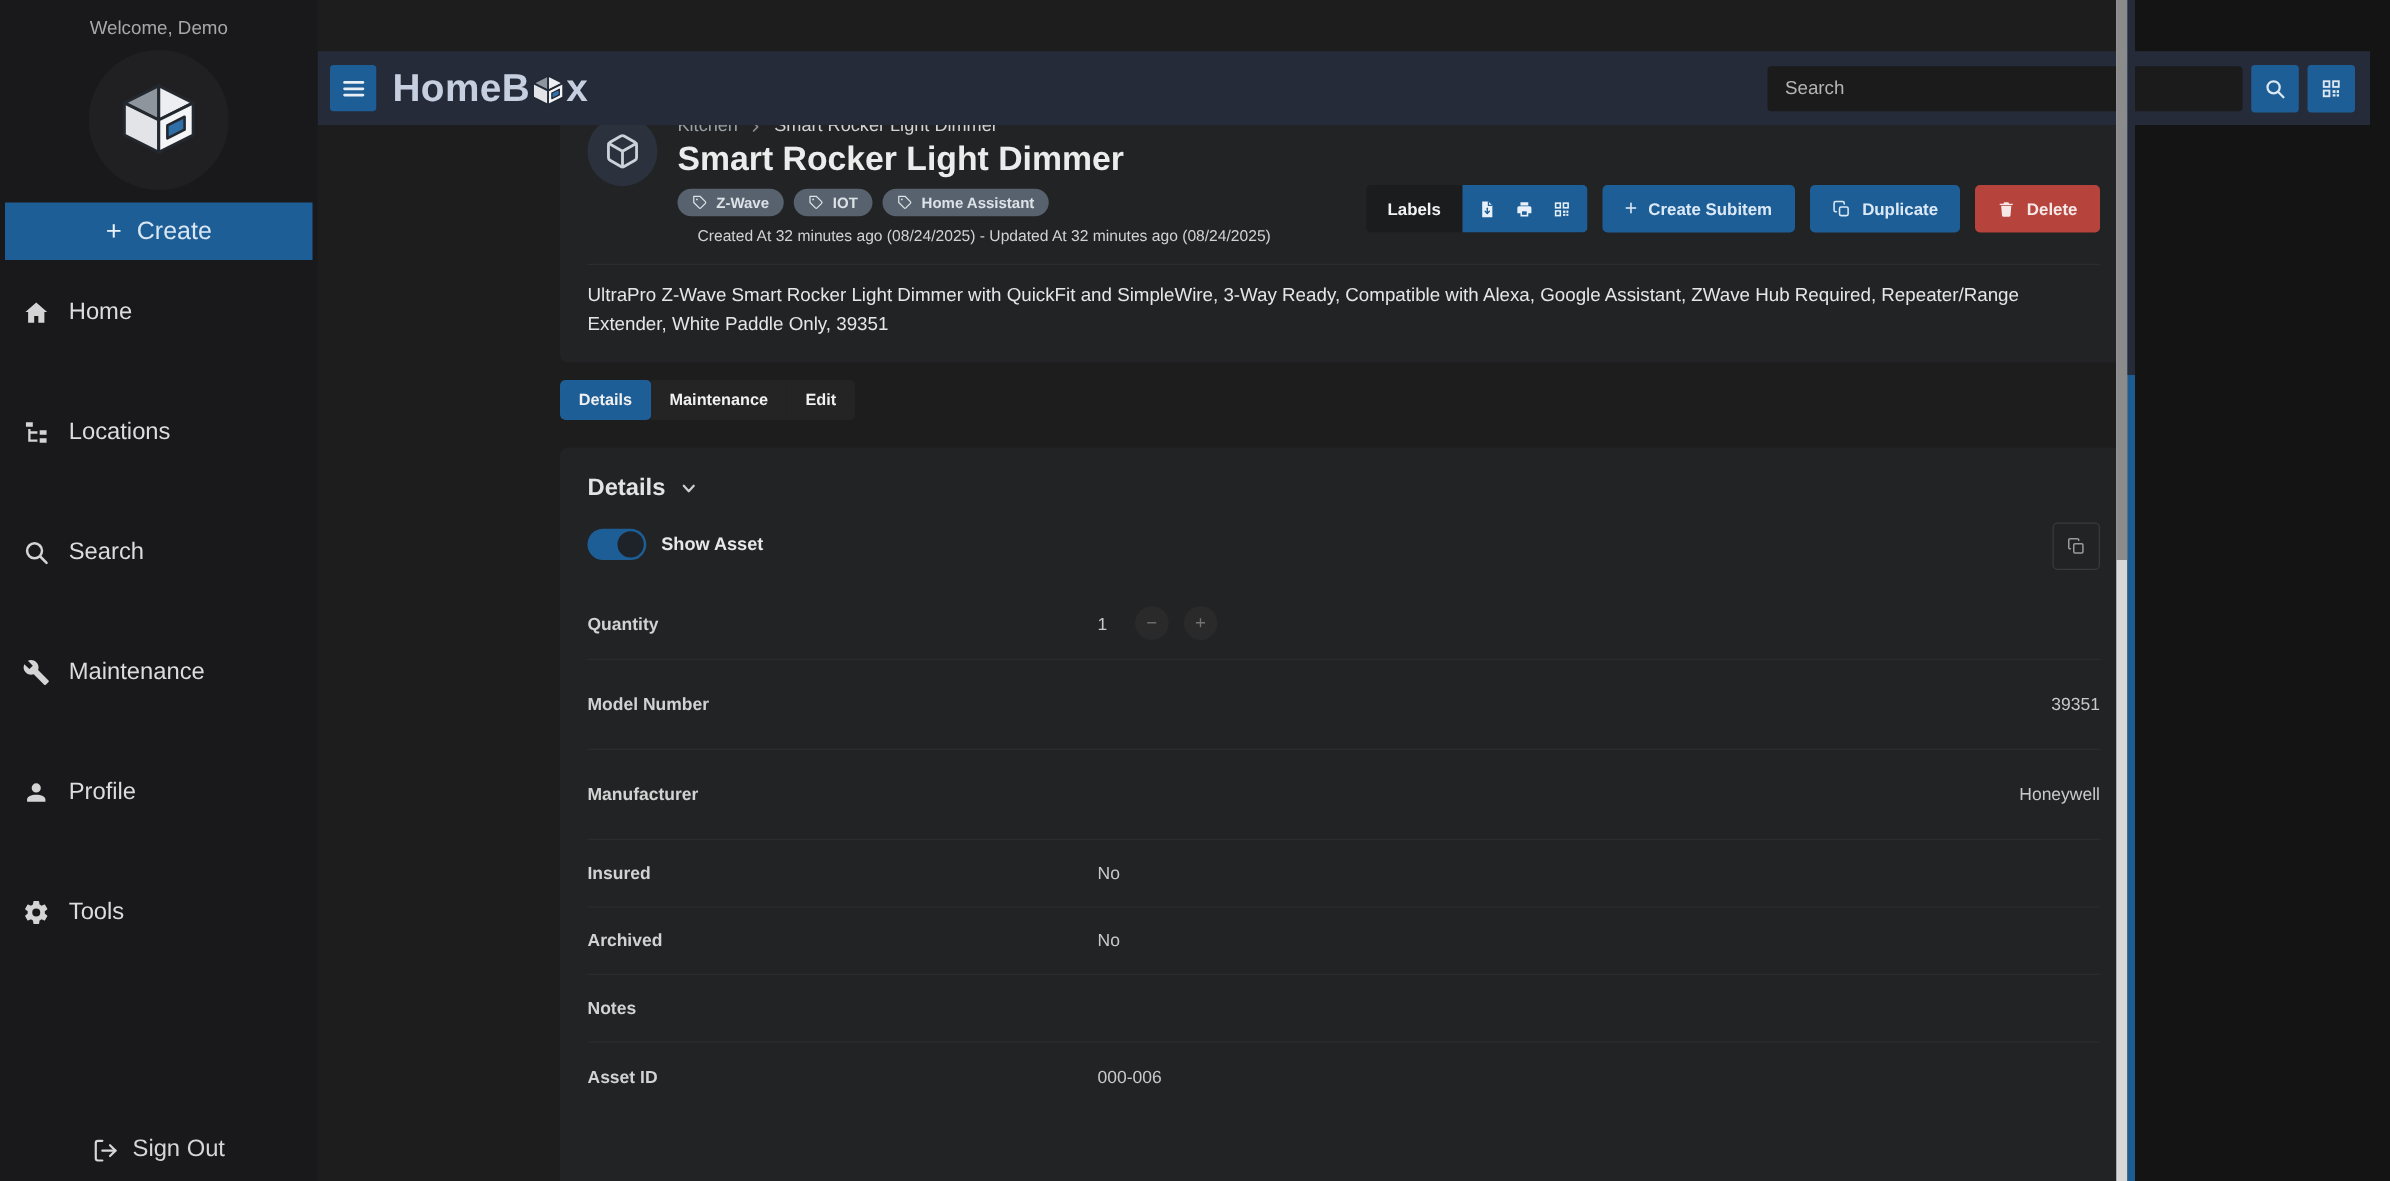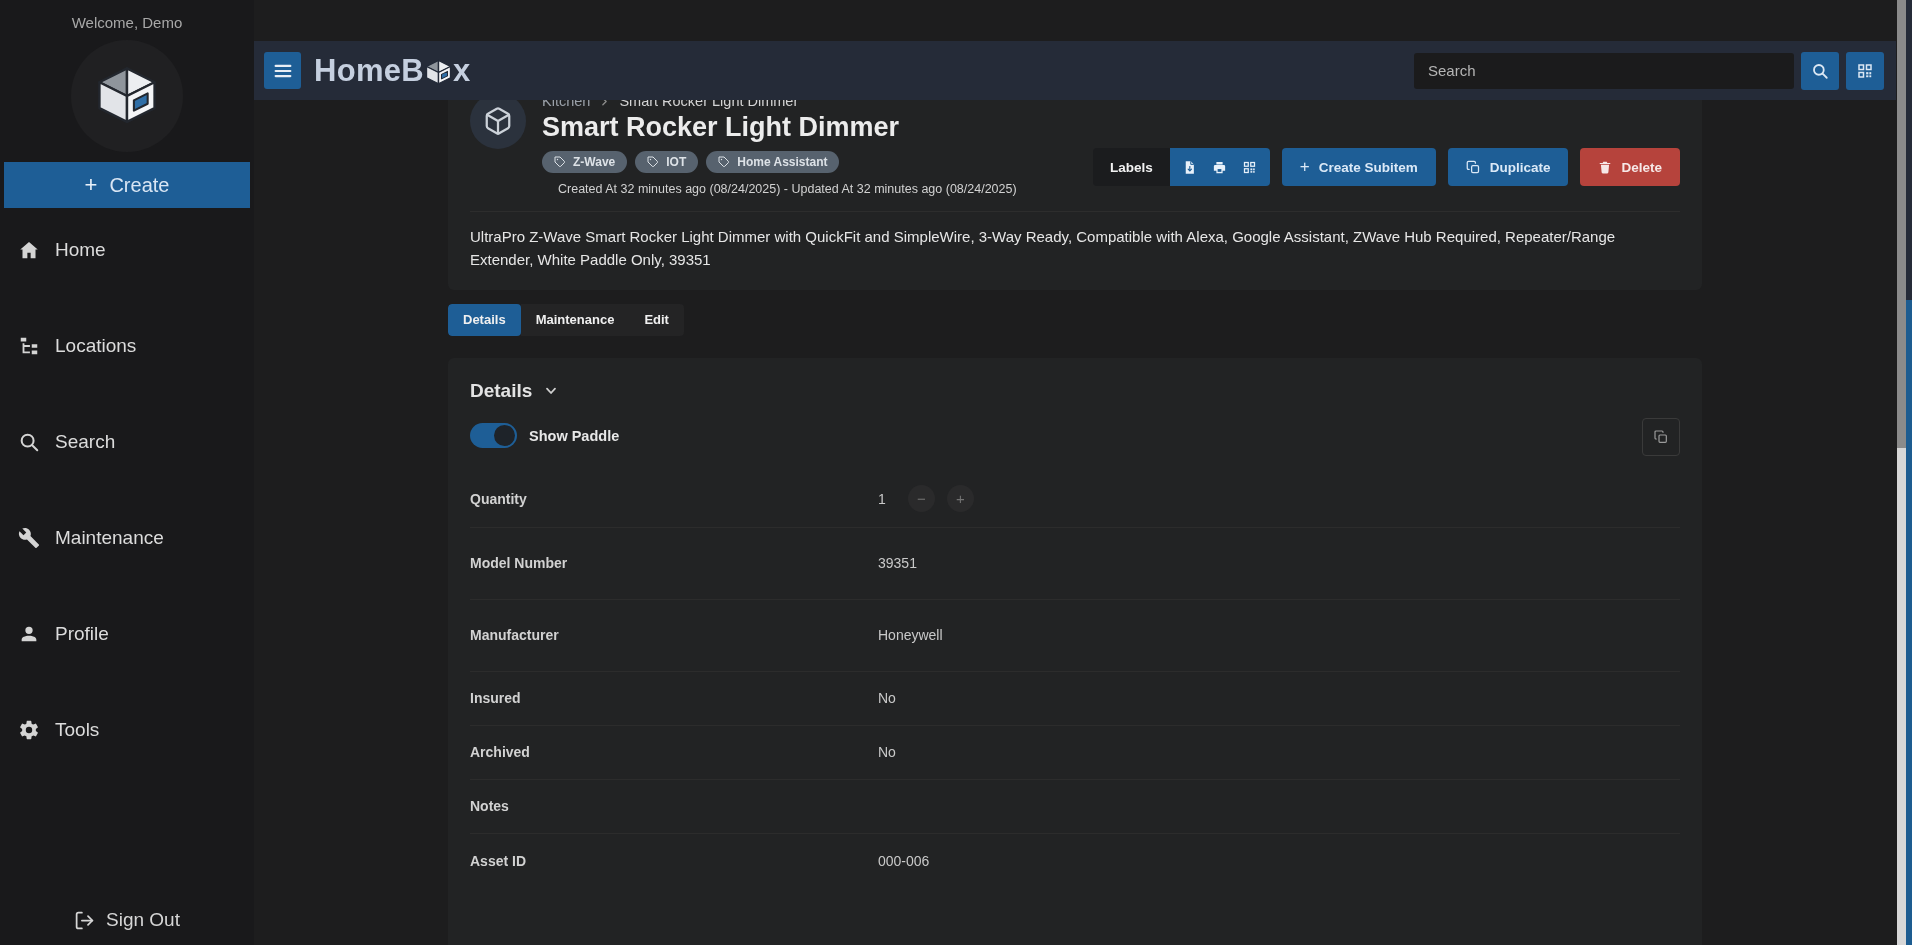--- a/index.html
+++ b/index.html
@@ -1,18 +1,18 @@
 <!DOCTYPE html>
 <html style="--primary: #1e5e96; --danger: #b6433c; --navbar: #252b38; --page-bg: #1d1d1e; --card-bg: #222324; --sidebar-bg: #19191b; --tag-bg: #57626e;"><head>
 <meta charset="utf-8">
 <style>
   * { margin:0; padding:0; box-sizing:border-box; }
   html,body { width:1912px; height:945px; overflow:hidden; background:#141414;
     font-family:"Liberation Sans", sans-serif; }
-  .app { position:relative; width:1912px; height:945px; background:var(--page-bg,#1d1d1e); }
+  .app { position:relative; width:1708px; height:945px; background:var(--page-bg,#1d1d1e); }
 
   
   .sidebar { position:absolute; left:0; top:0; width:254px; height:945px;
     background:var(--sidebar-bg,#19191b); display:flex; flex-direction:column; align-items:center;
     padding-top:12px; z-index:5; }
   .welcome { color:#a8a8a8; font-size:15px; line-height:22px; }
   .logo-wrap { width:112px; height:112px; border-radius:50%; background:#202022;
     display:grid; place-items:center; margin:6px auto 10px; }
   .create-btn { width:246px; height:46px; background:var(--primary,#1e5e96); color:#d9e6f4;
     font-size:20px; display:flex; align-items:center; justify-content:center; gap:12px;
@@ -94,21 +94,21 @@
   .toggle-label { font-size:14.5px; font-weight:700; color:#e8e8e8; }
   .copy-btn { position:absolute; right:22px; top:60px; width:38px; height:38px;
     background:transparent; border:1px solid #3a3a3a; border-radius:4px; color:#9b9b9b;
     display:grid; place-items:center; cursor:pointer; }
 
   .detail-table { margin-top:20px; }
   .t-row { display:flex; align-items:center; min-height:54px; border-bottom:1px solid #2c2c2c; }
   .t-row:last-child { border-bottom:none; }
   .t-row.type-quantity { min-height:57px; }
   .t-row.type-text { min-height:56px; }
-  .t-row.type-textbox { min-height:72px; }
+  .t-row.type-textbox { min-height:72px;justify-content:space-between; }
   .t-label { flex:0 0 408px; font-size:14px; font-weight:700; color:#d2d2d2; }
   .t-value { font-size:14px; color:#c9c9c9; }
   .stepper { display:flex; align-items:center; margin-left:22px; gap:12px; }
   .step-btn { width:27px; height:27px; border-radius:50%; background:#2a2a2b; border:none;
     color:#737373; font-size:15px; display:grid; place-items:center; cursor:pointer; }
 
   
   .scroll-track { position:absolute; right:6px; top:0; width:9px; height:945px; background:#d7d7d7; z-index:9; }
   .scroll-thumb { width:100%; height:448px; background:#8b8b8b; }
   .edge-strip { position:absolute; right:0; top:0; width:6px; height:945px; background:#1d5c90; z-index:9; }
@@ -361,21 +361,21 @@
           <span>Details</span>
           <svg viewBox="0 0 20 20" fill="none" stroke="currentColor" stroke-width="2.2" stroke-linecap="round" stroke-linejoin="round">
               <polyline points="5,7 10,12.5 15,7"></polyline>
             </svg>
         </div>
 
         <div class="toggle-row">
           <button class="toggle">
             <span class="knob"></span>
           </button>
-          <span class="toggle-label">Show Paddle</span>
+          <span class="toggle-label">Show Asset</span>
         </div>
 
         <button class="copy-btn">
           <svg width="16" height="16" viewBox="0 0 24 24" fill="none" stroke="currentColor" stroke-width="1.8" stroke-linecap="round" stroke-linejoin="round">
               <rect x="9" y="9" width="11" height="11" rx="1.5"></rect>
               <path d="M5 15H4.5A1.5 1.5 0 0 1 3 13.5V4.5A1.5 1.5 0 0 1 4.5 3h9A1.5 1.5 0 0 1 15 4.5V5"></path>
             </svg>
         </button>
 
         <div class="detail-table">

